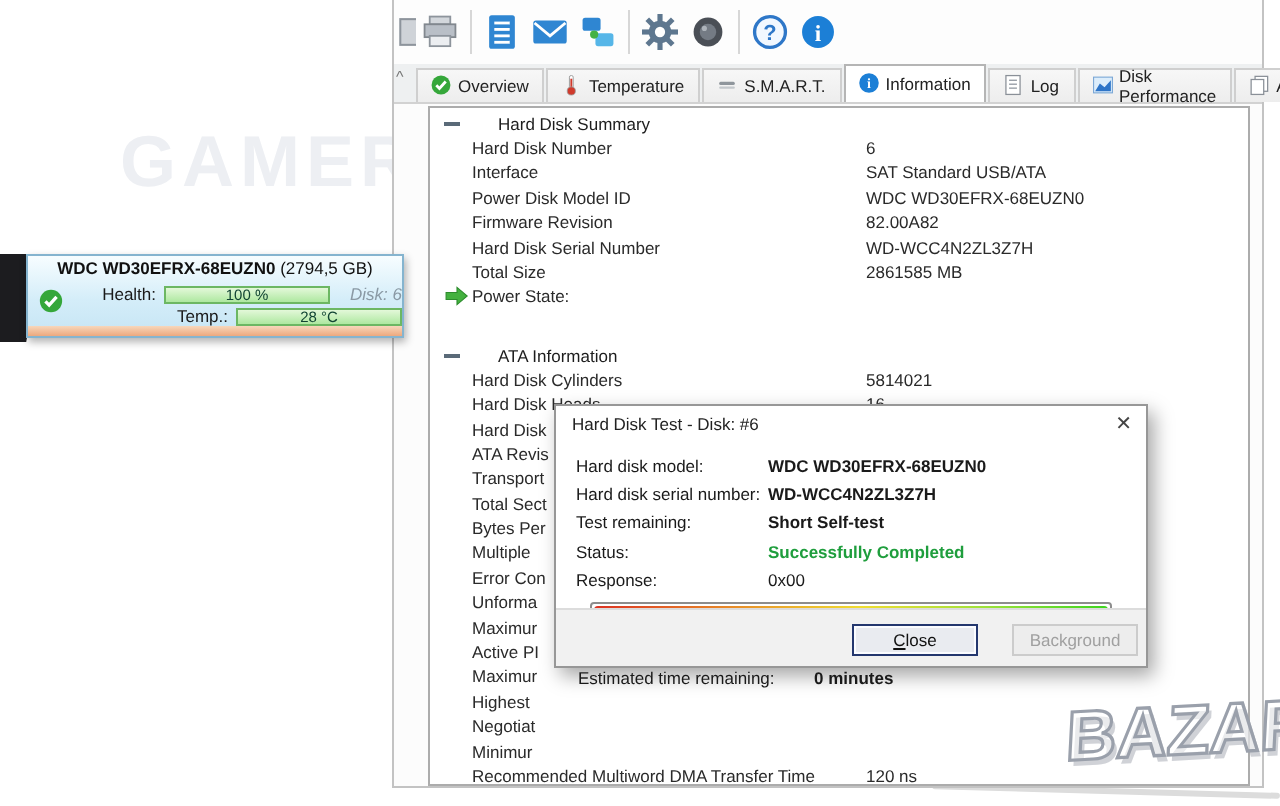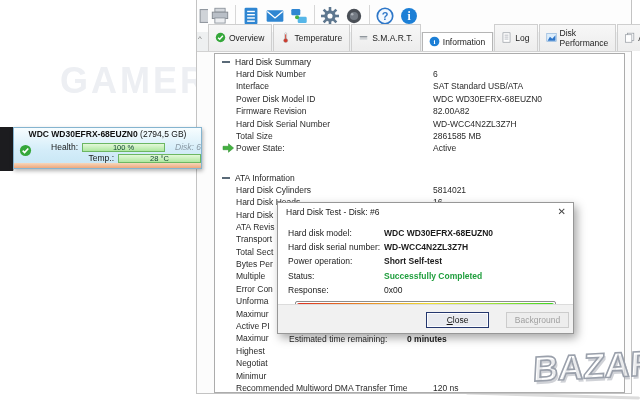--- a/index.html
+++ b/index.html
@@ -27,27 +27,27 @@
     background:#fdfdfd; }
   .tbtn { width:24px; height:24px; display:flex; align-items:center; justify-content:center; }
   .tbtn svg { width:18px; height:18px; }
   .tsep { width:1px; height:22px; background:#d7d7d7; margin:0 3px; }
   .clip { width:9px; overflow:hidden; }
 
   .tabstrip { height:20px; background:#eef0f1; display:flex; align-items:flex-end;
     padding-left:11px; border-bottom:1px solid #d2d2d2; }
   .tab { display:flex; align-items:center; gap:3px; font-size:8.5px; color:#222;
     background:linear-gradient(180deg,#f7f7f7,#ededed); border:1px solid #cfcfcf;
-    border-bottom:none; padding:2px 7px 3px 6px; margin-right:1px; height:27px; }
+    border-bottom:none; padding:2px 7px 3px 6px; margin-right:1px; height:17px; }
   .tab.active { background:#fff; height:19px; border-color:#b5b5b5; position:relative; }
   .tab svg { width:11px; height:11px; }
 
   .content { position:absolute; left:17px; top:53px; width:411px; height:340px;
     background:#fff; border:1px solid #acacac; overflow:hidden; font-size:8.5px; color:#2a2a2a; }
-  .sec-h { display:flex; align-items:center; gap:5px; padding:3px 0 1px 7px; color:#1d1d1d; }
+  .sec-h { display:flex; align-items:center; gap:19px; padding:3px 0 1px 7px; color:#1d1d1d; }
   .sec-h .minus { width:8px; height:2px; background:#5a6a78; }
   .sec-h.second { margin-top:15px; }
   .irow { display:grid; grid-template-columns:197px 1fr; padding-left:21px;
     line-height:12.4px; height:12.4px; white-space:nowrap; }
   .irow .lab { position:relative; }
   .irow .arrow { position:absolute; left:-14px; top:1px; }
 
   
   .panel { position:absolute; left:13px; top:127px; width:189px; height:42px; z-index:5;
     border:1px solid #85b4cf; background:linear-gradient(180deg,#f7fdff 0%,#d4edf9 55%,#c6e5f4 100%);
@@ -280,21 +280,20 @@
         <span>WD-WCC4N2ZL3Z7H</span>
       </div>
       <div class="irow">
         <span class="lab"><span>Total Size</span></span>
         <span>2861585 MB</span>
       </div>
       <div class="irow">
         <span class="lab"><span class="arrow" style="position: absolute; left: -14px; top: 1px;"><svg viewBox="0 0 14 11" width="13" height="10">
               <polygon points="1,3.6 7,3.6 7,0.8 12.6,5.5 7,10.2 7,7.4 1,7.4" fill="#43b13f" stroke="#2c8c2c" stroke-width=".6"></polygon>
             </svg></span><span>Power State:</span></span>
-        <span>Active</span>
       </div>
       <div class="sec-h second">
         <span class="minus"></span>
         <span>ATA Information</span>
       </div>
       <div class="irow">
         <span class="lab"><span>Hard Disk Cylinders</span></span>
         <span>5814021</span>
       </div>
       <div class="irow">
@@ -390,21 +389,21 @@
   <div class="dlg-body" id="dlg-body">
       <div class="drow">
         <span>Hard disk model:</span>
         <span class="v">WDC WD30EFRX-68EUZN0</span>
       </div>
       <div class="drow">
         <span>Hard disk serial number:</span>
         <span class="v">WD-WCC4N2ZL3Z7H</span>
       </div>
       <div class="drow">
-        <span>Power operation:</span>
+        <span>Test remaining:</span>
         <span class="v">Short Self-test</span>
       </div>
       <div class="drow">
         <span>Status:</span>
         <span class="v green">Successfully Completed</span>
       </div>
       <div class="drow">
         <span>Response:</span>
         <span class="v plain">0x00</span>
       </div>

